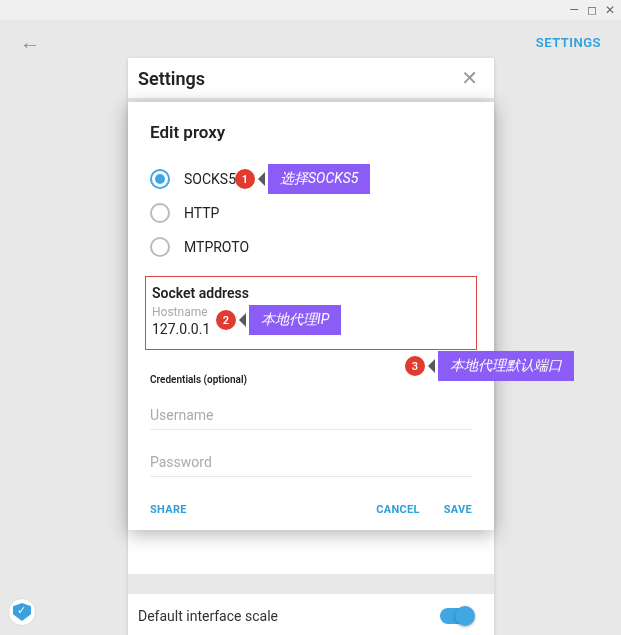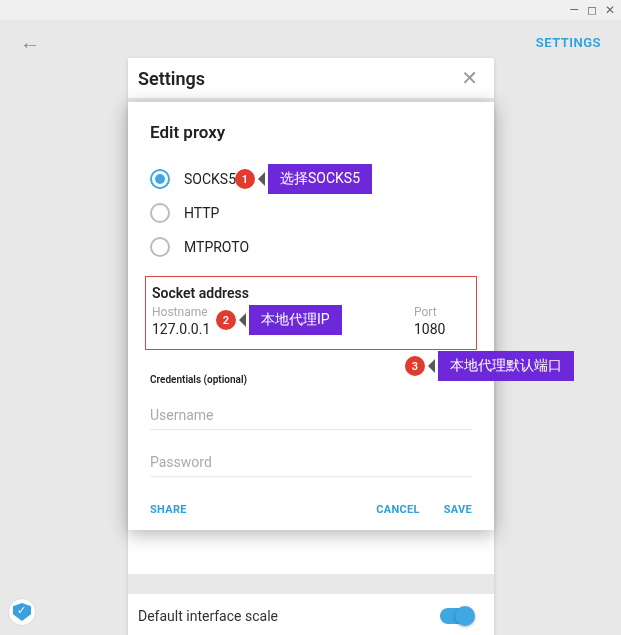--- a/index.html
+++ b/index.html
@@ -49,21 +49,21 @@
     .input-line { border-bottom:1px solid #e9e9e9; padding: 6px 0; margin-bottom: 18px; }
     .input-placeholder { font-size:14px; color:#aaa; }
     
     .dlg-actions { display:flex; justify-content:space-between; align-items:center; padding: 8px 0 0 0; }
     .dlg-right { display:flex; gap: 24px; }
     .action-btn { font-size:11px; font-weight:700; color:#2fa0d9; cursor:pointer; letter-spacing:0.3px; }
     
     .callout { position:absolute; display:flex; align-items:center; gap:3px; }
     .badge-num { width:20px; height:20px; border-radius:50%; background:#e03b2e; color:#fff; font-size:11px; font-weight:600; display:flex; align-items:center; justify-content:center; flex-shrink:0; }
     .arrow-left { width:0; height:0; border-top:7px solid transparent; border-bottom:7px solid transparent; border-right:7px solid #595959; }
-    .callout-box { background:#6d28d9; color:#fff; font-size:14px; padding: 6px 12px; white-space:nowrap; }
+    .callout-box { background:#8b5cf6; color:#fff; font-size:14px; padding: 6px 12px; white-space:nowrap;font-style:italic; }
   </style>
 </head>
 <body>
 
 <div class="titlebar">
   <span>—</span>
   <span>◻</span>
   <span>✕</span>
 </div>
 
@@ -111,24 +111,20 @@
       <div class="radio-label">MTPROTO</div>
     </div>
 
     <div class="socket-box">
       <div class="section-header">Socket address</div>
       <div class="fields-row">
         <div class="hostname-col">
           <div class="field-label">Hostname</div>
           <div class="field-value">127.0.0.1</div>
         </div>
-        <div class="port-col">
-          <div class="field-label">Port</div>
-          <div class="field-value">1080</div>
-        </div>
       </div>
     </div>
 
     <div class="cred-section">
       <div class="cred-title">Credentials (optional)</div>
       <div class="input-line">
         <div class="input-placeholder">Username</div>
       </div>
       <div class="input-line">
         <div class="input-placeholder">Password</div>

